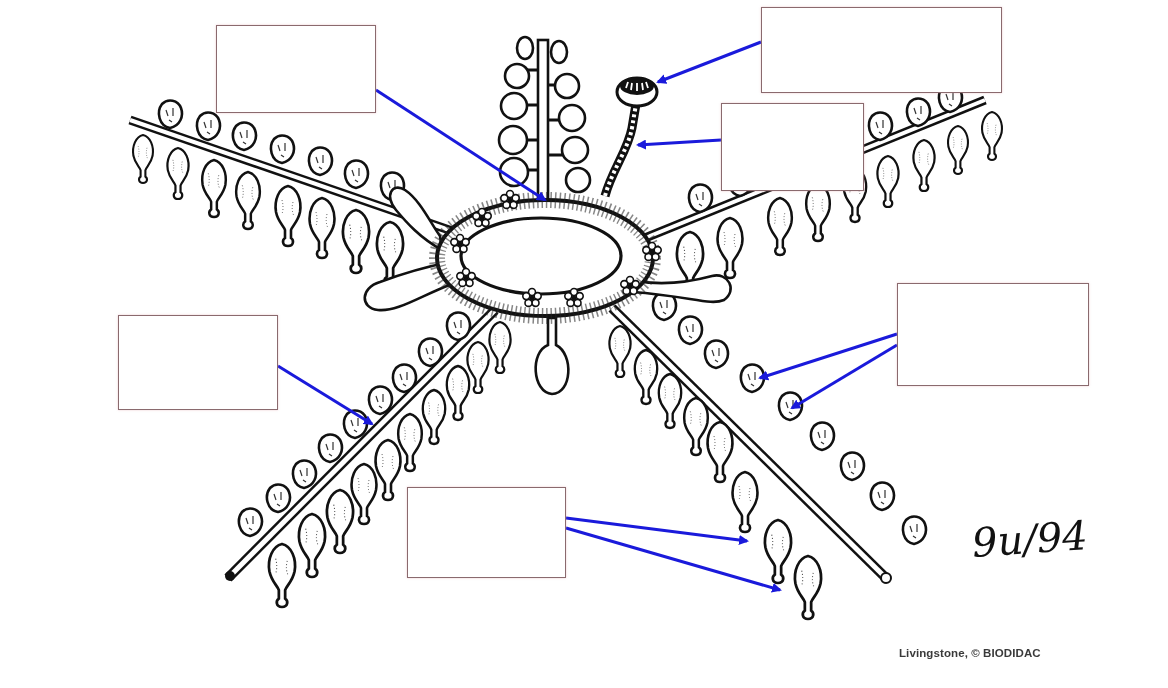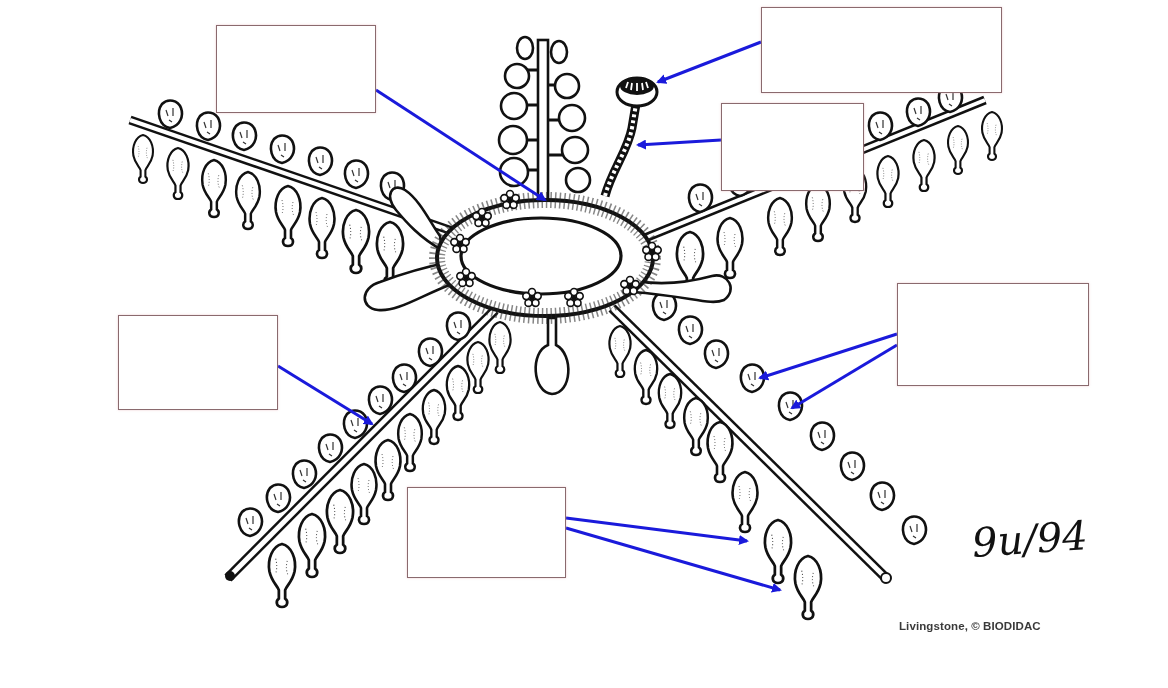--- a/index.html
+++ b/index.html
@@ -4,21 +4,21 @@
   <style>
     html, body { margin: 0; padding: 0; background: #ffffff; }
     body { width: 1168px; height: 688px; position: relative; overflow: hidden; font-family: "Liberation Sans", sans-serif; }
     #drawing { position: absolute; left: 0; top: 0; }
     .label-box {
       position: absolute; background: #ffffff;
       border: 1.5px solid #8a6a6e; box-sizing: border-box;
       box-shadow: 0 0 2px rgba(220,150,160,0.5);
     }
     .credit {
-      position: absolute; left: 899px; top: 620px;
+      position: absolute; left: 899px; top: 647px;
       font-size: 11.5px; font-weight: bold; color: #3a3a3a; letter-spacing: 0.1px;
     }
     .signature {
       position: absolute; left: 972px; top: 516px;
       font-family: "DejaVu Serif", serif; font-style: italic;
       font-size: 40px; color: #111; transform: rotate(-4deg);
     }
   </style>
 </head>
 <body>

